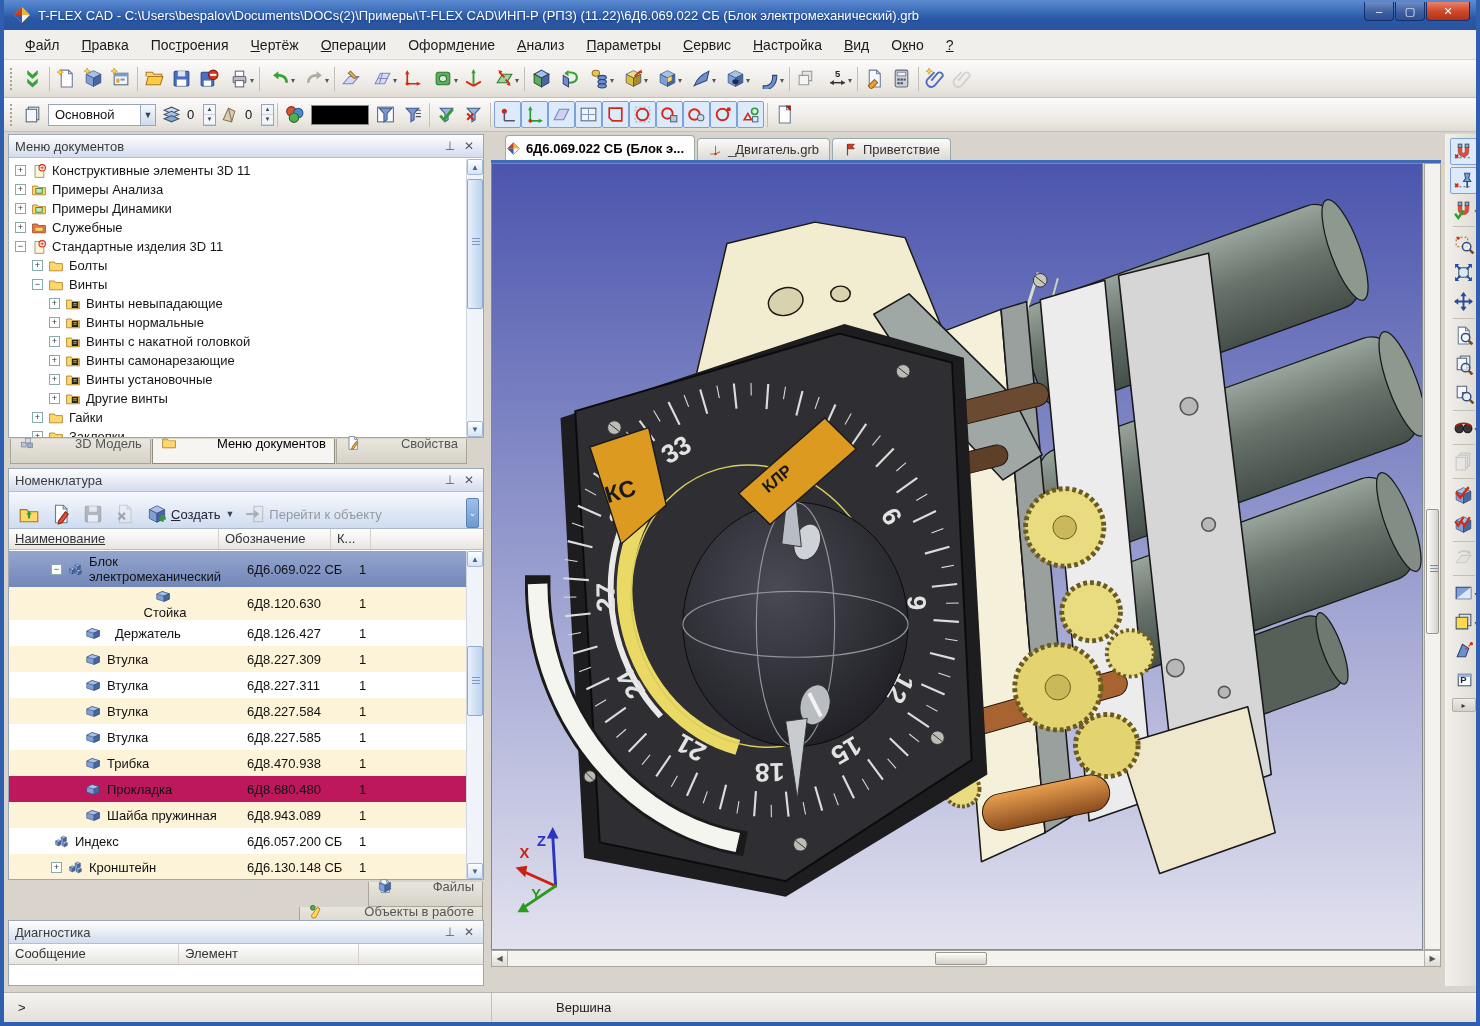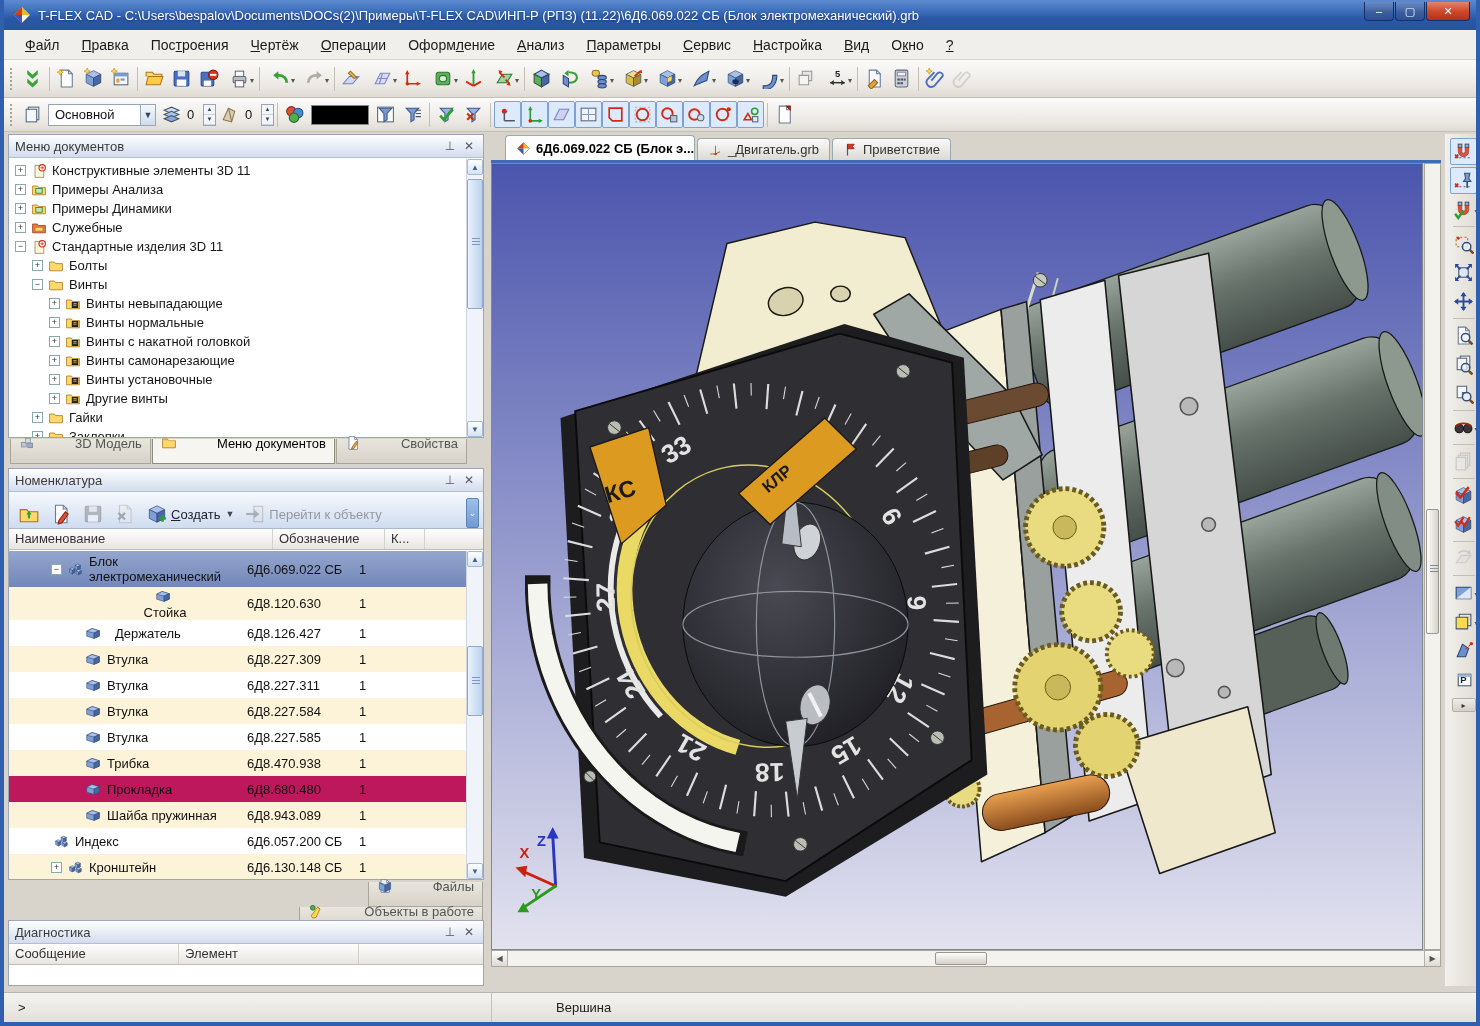--- a/index.html
+++ b/index.html
@@ -83,21 +83,21 @@
   .nrow .c3{width:40px;display:flex;align-items:center;}
   .nrow.sel{background:linear-gradient(180deg,#95a6cd,#7287ba);}
   .nrow .nic{width:20px;height:18px;margin:0 4px 0 0;flex:0 0 auto;}
   .nexp{width:11px;height:11px;border:1px solid #8aa;background:#fff;font-size:9px;line-height:9px;text-align:center;color:#334;margin-right:3px;flex:0 0 auto;}
   
   .dcols{height:21px;display:flex;background:linear-gradient(180deg,#fff,#e7e5e0);border-bottom:1px solid #c2beb6;font-size:13px;color:#333;}
   
   .vp{position:absolute;left:487px;top:2px;width:950px;height:854px;}
   .doctabs{position:absolute;left:0;top:0;width:100%;height:26px;display:flex;align-items:flex-end;padding-left:14px;font-size:13px;}
   .dtab{display:flex;align-items:center;height:22px;padding:0 10px;border:1px solid #9aa;border-bottom:none;border-radius:4px 4px 0 0;
-    background:linear-gradient(180deg,#fafafa,#dcdad4);color:#333;margin-right:2px;white-space:nowrap;max-width:190px;overflow:hidden;}
+    background:linear-gradient(180deg,#fafafa,#dcdad4);color:#333;margin-right:2px;white-space:nowrap;max-width:190px;overflow:hidden;justify-content:flex-end;}
   .dtab.active{background:#fdfdfd;font-weight:bold;color:#000;height:25px;}
   .dtab .ico{width:15px;height:15px;margin-right:5px;flex:0 0 auto;}
   .bluebar{position:absolute;left:0;top:26px;width:100%;height:3px;background:#3f6cb4;}
   .canvas3d{position:absolute;left:0;top:29px;width:932px;height:787px;border:1px solid #808890;}
   .canvas3d svg{display:block;width:100%;height:100%;}
   .vpv{position:absolute;right:0;top:29px;width:17px;height:787px;background:#f3f2ef;border:1px solid #a9a69e;}
   .vph{position:absolute;left:0;top:816px;width:950px;height:17px;background:#f3f2ef;border:1px solid #a9a69e;display:flex;align-items:center;}
   .harrow{width:16px;height:15px;background:linear-gradient(180deg,#fdfdfc,#dedbd4);border-right:1px solid #b5b1a8;color:#555;font-size:8px;display:flex;align-items:center;justify-content:center;}
   .hthumb{position:absolute;left:443px;width:52px;height:13px;top:1px;background:linear-gradient(180deg,#fdfdfc,#d5d1c9);border:1px solid #9a968d;border-radius:2px;}
   
@@ -901,21 +901,21 @@
                 <rect x="9" y="3" width="8" height="14" fill="#dde6f2" stroke="#789"></rect>
                 <path d="M2 10h9" stroke="#3a6a3a" stroke-width="2"></path>
                 <path d="M9 6l5 4-5 4Z" fill="#3a6a3a"></path>
               </svg>
             </span>
           <span class="lbl">Перейти к объекту</span>
         </div>
         <div class="novf">⌄</div>
       </div>
       <div class="gridhead" id="nom-head">
-          <div class="gcell" style="width: 264px;">Наименование</div>
+          <div class="gcell" style="width: 210px; text-decoration: underline;">Наименование</div>
           <div class="gcell" style="width: 112px;">Обозначение</div>
           <div class="gcell" style="width: 40px;">К...</div>
         </div>
       <div class="nrows" id="nom-rows">
           <div class="nrow sel" style="min-height: 36px;">
             <div class="c1" style="padding-left: 42px;">
               <span class="nexp">−</span>
               <span class="ico nic">
                 <svg viewBox="0 0 20 20">
                   <g stroke="#2c4470" stroke-width=".5">

